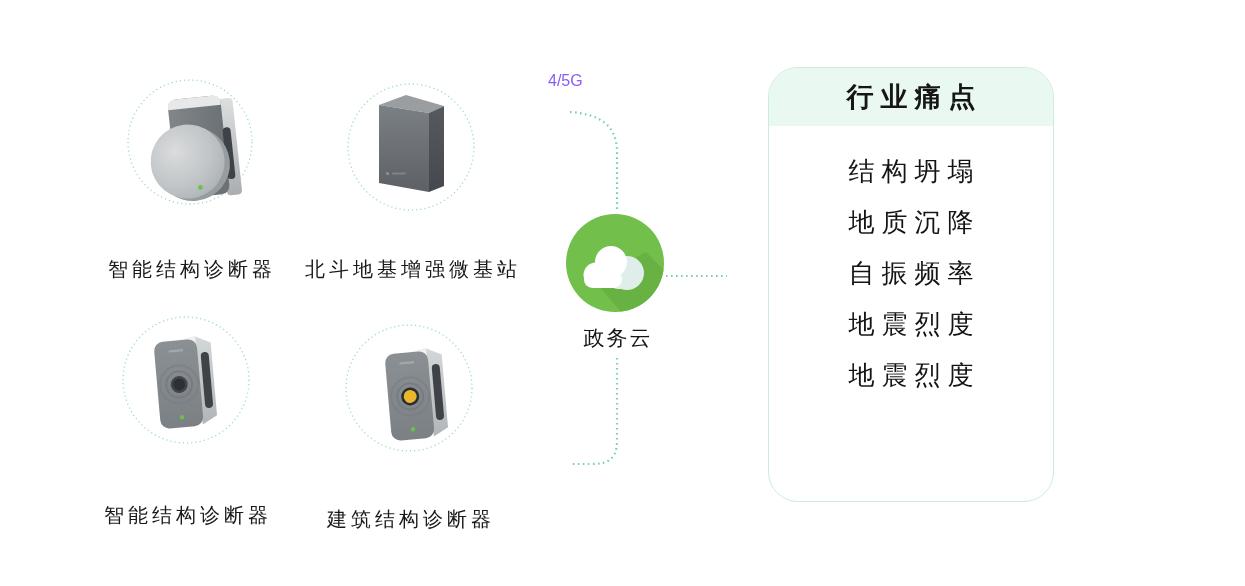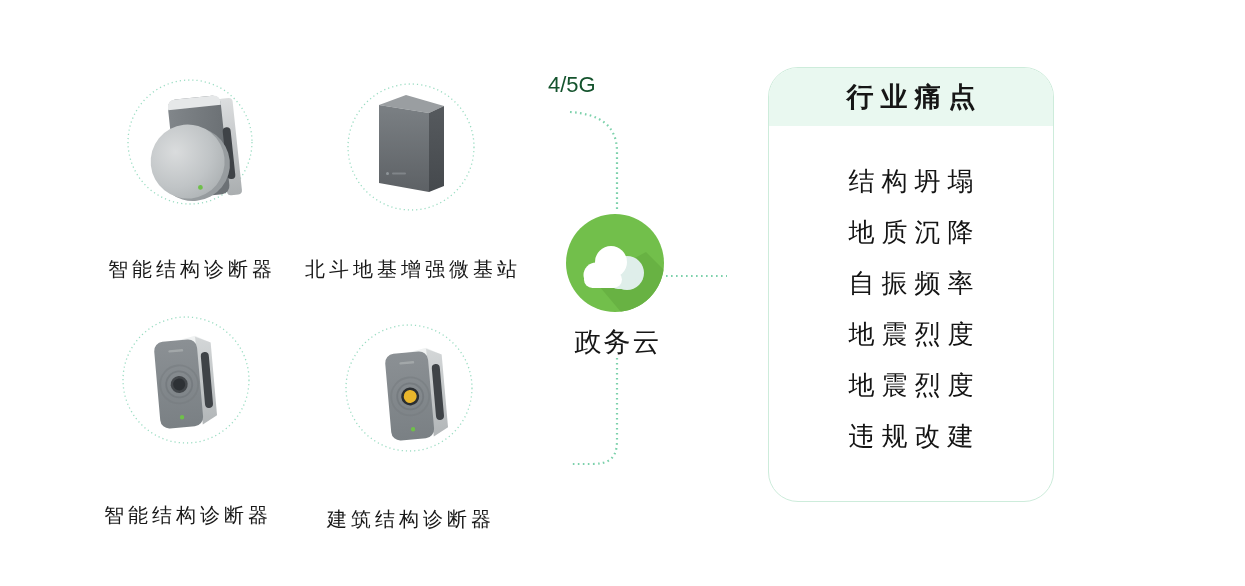--- a/index.html
+++ b/index.html
@@ -6,38 +6,38 @@
   .canvas{
     position:relative;width:1245px;height:586px;overflow:hidden;background:#ffffff;
     font-family:"Liberation Sans","DejaVu Sans",sans-serif;color:#1b1b1b;
   }
   .overlay{position:absolute;left:0;top:0;z-index:0;}
   .device{position:absolute;width:126px;height:126px;margin:0;z-index:1;}
   .dev-label{
     position:absolute;width:280px;text-align:center;z-index:1;
     font-size:20px;font-weight:500;letter-spacing:4px;text-indent:4px;color:#191919;margin-top:36px;
   }
-  .net-label{position:absolute;left:548px;top:72px;font-size:22px;color:#14532d;z-index:1;}
+  .net-label{position:absolute;left:548px;top:72px;font-size:16px;color:#8b5cf6;z-index:1;}
   .cloud-wrap{position:absolute;left:566px;top:214px;width:98px;height:98px;z-index:1;}
   .cloud-label{
     position:absolute;left:537px;top:324px;width:160px;text-align:center;z-index:1;
-    font-size:27px;font-weight:500;letter-spacing:2px;text-indent:2px;color:#161616;
+    font-size:21px;font-weight:500;letter-spacing:2px;text-indent:2px;color:#161616;
   }
   .panel{
     position:absolute;left:768px;top:67px;width:286px;height:435px;z-index:1;
     background:#ffffff;border:1.5px solid #cdecdb;border-radius:30px;box-sizing:border-box;
     overflow:hidden;
   }
   .panel-header{
     height:58px;background:#e9f8f0;display:flex;align-items:center;justify-content:center;
   }
   .panel-title{
     font-size:27px;font-weight:700;letter-spacing:7px;text-indent:7px;color:#161616;
   }
-  .panel-list{list-style:none;margin:0;padding:30px 0 0 0;}
+  .panel-list{list-style:none;margin:0;padding:20px 0 0 0;}
   .panel-item{
     height:51px;display:flex;align-items:center;justify-content:center;
     font-size:26px;font-weight:500;letter-spacing:7px;text-indent:7px;color:#141414;
   }
 </style>
 </head>
 <body>
 
 <div class="canvas">
 
@@ -177,17 +177,16 @@
   <section class="panel">
     <div class="panel-header">
       <span class="panel-title">行业痛点</span>
     </div>
     <ul class="panel-list">
       <li class="panel-item">结构坍塌</li>
       <li class="panel-item">地质沉降</li>
       <li class="panel-item">自振频率</li>
       <li class="panel-item">地震烈度</li>
       <li class="panel-item">地震烈度</li>
-      <li class="panel-item">违规改建</li>
     </ul>
   </section>
 
 </div>
 
 </body></html>

